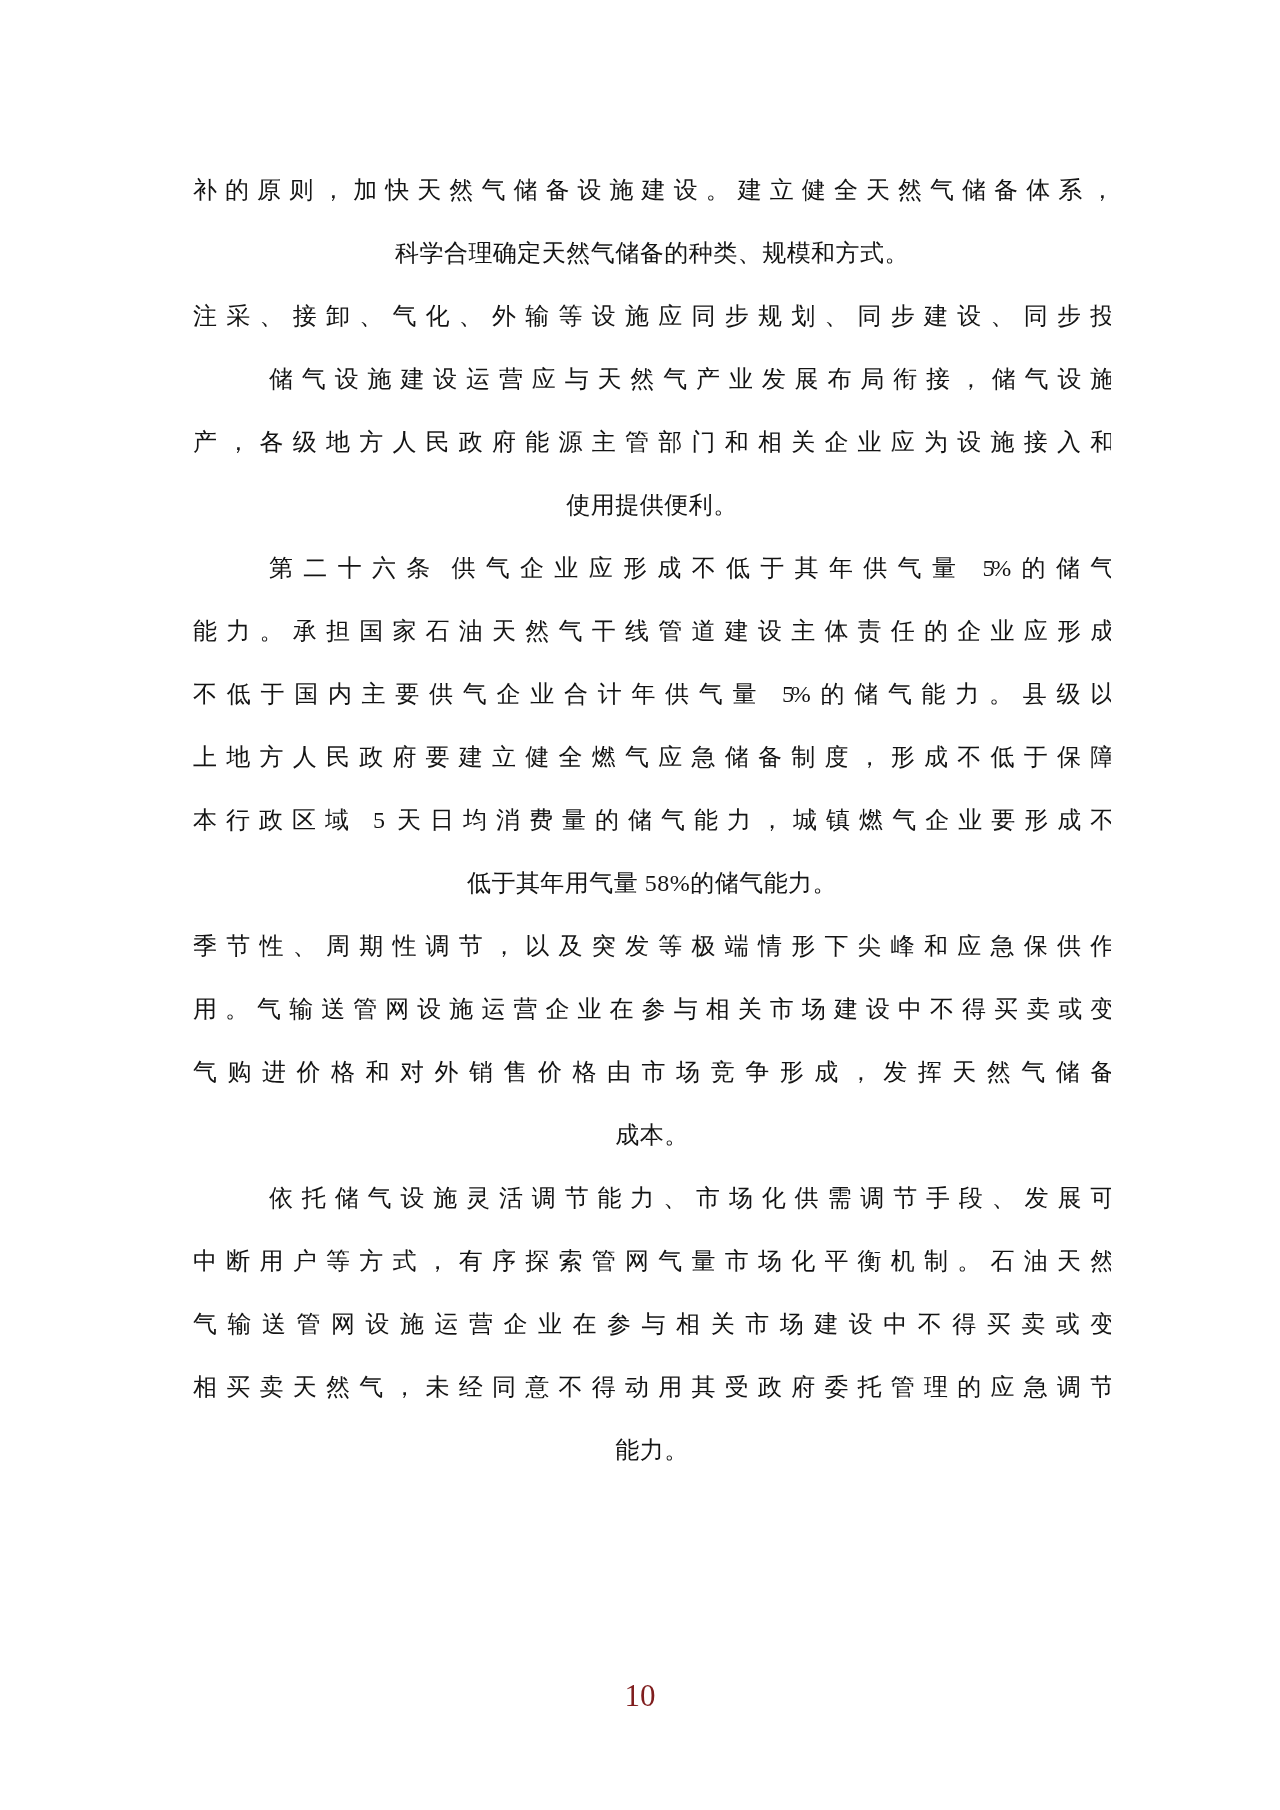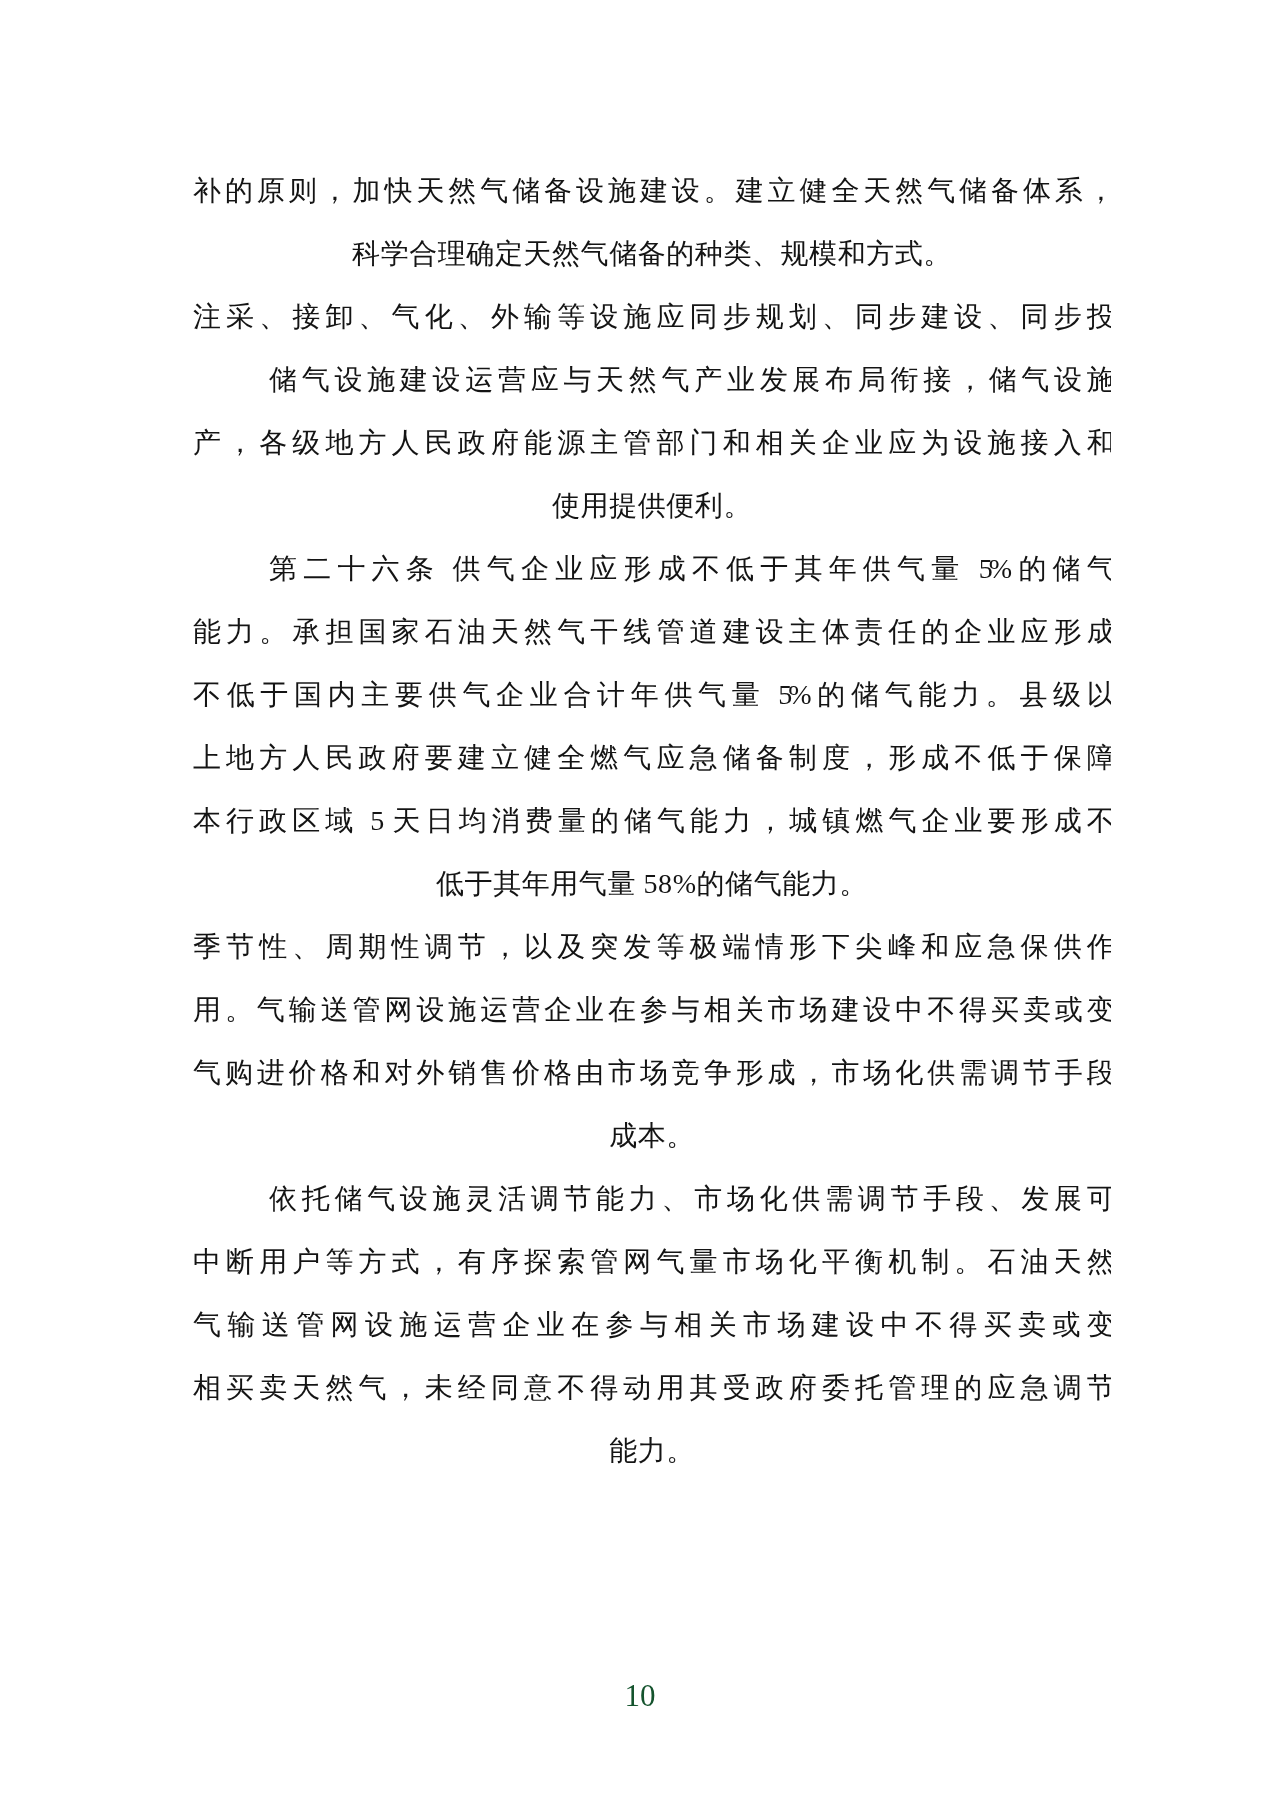--- a/index.html
+++ b/index.html
@@ -23,21 +23,21 @@
     width: 918px;
     overflow: hidden;
   }
   .para {
     margin: 0;
     padding: 0;
   }
   .line {
     height: 63px;
     line-height: 63px;
-    font-size: 28px;
+    font-size: 24px;
     overflow: hidden;
   }
   
   .line.full {
     letter-spacing: -0.135em;
     text-align: justify;
     text-align-last: justify;
   }
   .line.last {
     letter-spacing: 0.02em;
@@ -51,21 +51,21 @@
     margin-right: 0.45em;
   }
   .pagenum {
     position: absolute;
     top: 1678px;
     left: 0;
     width: 100%;
     text-align: center;
     font-size: 31px;
     letter-spacing: 0;
-    color: #14532d;
+    color: #7f1d1d;
   }
 </style>
 </head>
 <body>
 
 <div class="page">
   <main class="doc" id="doc-body">
       <div class="para">
         <div class="line full">补的原则，加快天然气储备设施建设。建立健全天然气储备体系，</div>
         <div class="line last">科学合理确定天然气储备的种类、规模和方式。</div>
@@ -80,21 +80,21 @@
         <div class="line full indent"><span class="art">第二十六条</span><span>供气企业应形成不低于其年供气量 5%的储气</span></div>
         <div class="line full">能力。承担国家石油天然气干线管道建设主体责任的企业应形成</div>
         <div class="line full">不低于国内主要供气企业合计年供气量 5%的储气能力。县级以</div>
         <div class="line full">上地方人民政府要建立健全燃气应急储备制度，形成不低于保障</div>
         <div class="line full">本行政区域 5 天日均消费量的储气能力，城镇燃气企业要形成不</div>
         <div class="line last">低于其年用气量 58%的储气能力。</div>
       </div>
       <div class="para">
         <div class="line full">季节性、周期性调节，以及突发等极端情形下尖峰和应急保供作</div>
         <div class="line full">用。气输送管网设施运营企业在参与相关市场建设中不得买卖或变</div>
-        <div class="line full">气购进价格和对外销售价格由市场竞争形成，市场化供需调节手段</div>
+        <div class="line full">气购进价格和对外销售价格由市场竞争形成，发挥天然气储备</div>
         <div class="line last">成本。</div>
       </div>
       <div class="para">
         <div class="line full indent">依托储气设施灵活调节能力、市场化供需调节手段、发展可</div>
         <div class="line full">中断用户等方式，有序探索管网气量市场化平衡机制。石油天然</div>
         <div class="line full">气输送管网设施运营企业在参与相关市场建设中不得买卖或变</div>
         <div class="line full">相买卖天然气，未经同意不得动用其受政府委托管理的应急调节</div>
         <div class="line last">能力。</div>
       </div>
     </main>

